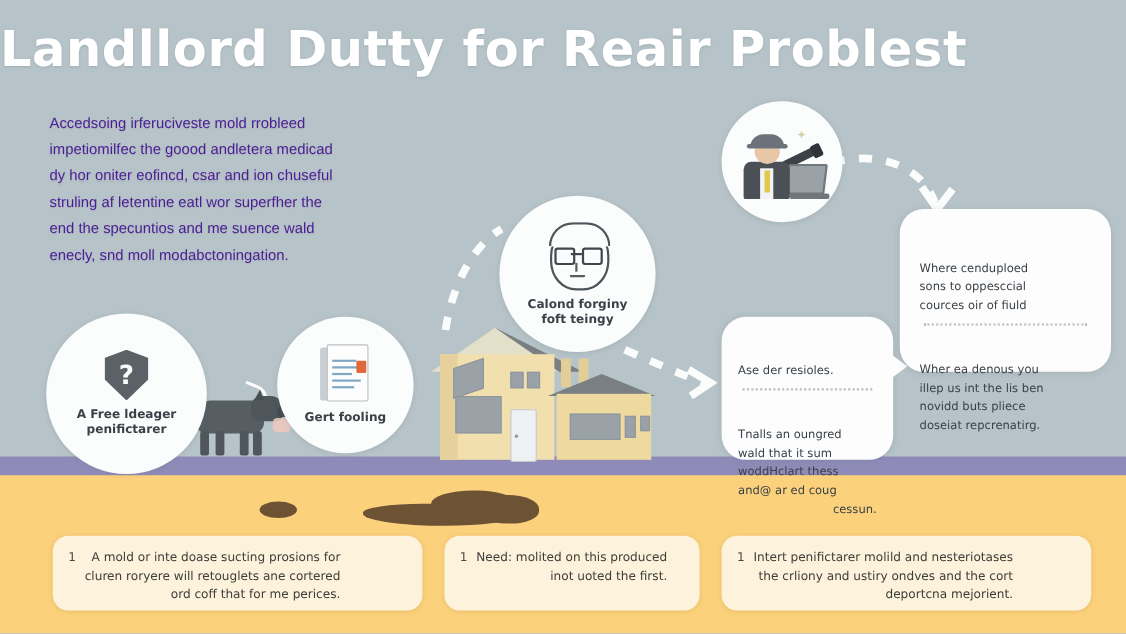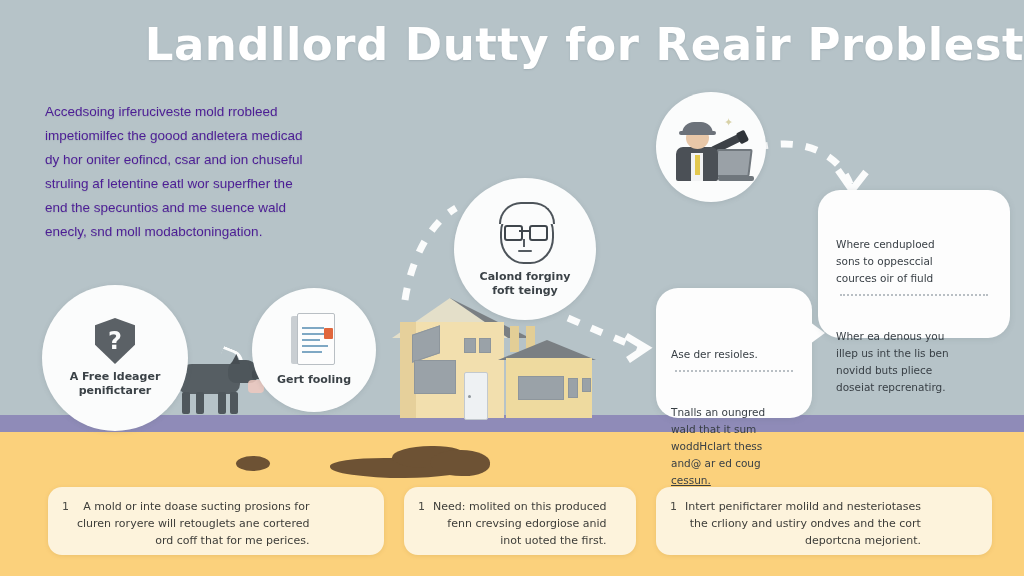--- a/index.html
+++ b/index.html
@@ -10,21 +10,21 @@
   }
   #stage{position:relative;width:1024px;height:576px;overflow:hidden;background:#b6c3c8;}
 
   
   .band-sky{position:absolute;left:0;top:0;width:1024px;height:416px;background:#b6c3c8;}
   .band-floor{position:absolute;left:0;top:415px;width:1024px;height:18px;background:#8f8bb8;}
   .band-amber{position:absolute;left:0;top:432px;width:1024px;height:144px;background:#fbd17c;}
 
   
   .title{
-    position:absolute;left:0;top:18px;width:1024px;text-align:right;
+    position:absolute;left:0;top:18px;width:1024px;text-align:left;
     font-family:"DejaVu Sans", sans-serif;
     font-size:45px;font-weight:bold;color:#ffffff;letter-spacing:0.5px;
     white-space:nowrap;
     text-shadow:0 1px 2px rgba(120,135,142,.35);
   }
 
   
   .intro{
     position:absolute;left:45px;top:100px;width:370px;
     font-size:13.5px;line-height:24px;color:#4c1d95;
@@ -92,21 +92,21 @@
     box-shadow:0 1px 6px rgba(90,105,112,.16);
     padding:14px 18px;box-sizing:border-box;
   }
   .bubble .btxt{
     font-family:"DejaVu Sans", sans-serif;
     font-size:10.5px;line-height:17px;color:#383f45;margin-top:32px;
   }
   .bubble .btxt div{white-space:nowrap;}
   .dotsep{border-top:2px dotted #b9bfc4;margin:7px 4px 8px 4px;}
   #b-right{left:818px;top:190px;width:192px;height:148px;}
-  #b-mid{left:656px;top:288px;width:156px;height:130px;padding:26px 15px;}
+  #b-mid{left:656px;top:288px;width:156px;height:130px;padding:9px 15px;}
   #b-mid .tail{position:absolute;right:-13px;top:34px;width:0;height:0;
     border-top:11px solid transparent;border-bottom:11px solid transparent;border-left:15px solid #fdfdfd;}
 
   
   .house{position:absolute;left:378px;top:298px;width:216px;height:120px;}
   .h-main{position:absolute;left:22px;top:24px;width:104px;height:96px;background:#f2dfae;}
   .h-main-shade{position:absolute;left:22px;top:24px;width:16px;height:96px;background:#e6d09b;}
   .h-roof-l{position:absolute;left:14px;top:0px;width:0;height:0;
     border-left:58px solid transparent;border-right:58px solid transparent;border-bottom:40px solid #e4dfc9;}
   .h-roof-dark{position:absolute;left:72px;top:0px;width:0;height:0;
@@ -290,21 +290,21 @@
     <div class="tail"></div>
     <div class="btxt">
       <div>Ase der resioles.</div>
     </div>
     <div class="dotsep"></div>
     <div class="btxt">
       <div>Tnalls an oungred</div>
       <div>wald that it sum</div>
       <div>woddHclart thess</div>
       <div>and@ ar ed coug</div>
-      <div style="text-align:left;text-decoration:underline;">cessun.</div>
+      <div style="text-align:right;">cessun.</div>
     </div>
   </div>
 
   <div class="bubble" id="b-right">
     <div class="btxt">
       <div>Where cenduploed</div>
       <div>sons to oppesccial</div>
       <div>cources oir of fiuld</div>
     </div>
     <div class="dotsep"></div>
@@ -327,21 +327,20 @@
       <div>A mold or inte doase sucting prosions for</div>
       <div>cluren roryere will retouglets ane cortered</div>
       <div>ord coff that for me perices.</div>
     </div>
   </div>
 
   <div class="card" id="card2">
     <div class="num">1</div>
     <div class="ctxt">
       <div>Need: molited on this produced</div>
-      <div>fenn crevsing edorgiose anid</div>
       <div>inot uoted the first.</div>
     </div>
   </div>
 
   <div class="card" id="card3">
     <div class="num">1</div>
     <div class="ctxt">
       <div>Intert penifictarer molild and nesteriotases</div>
       <div>the crliony and ustiry ondves and the cort</div>
       <div>deportcna mejorient.</div>

